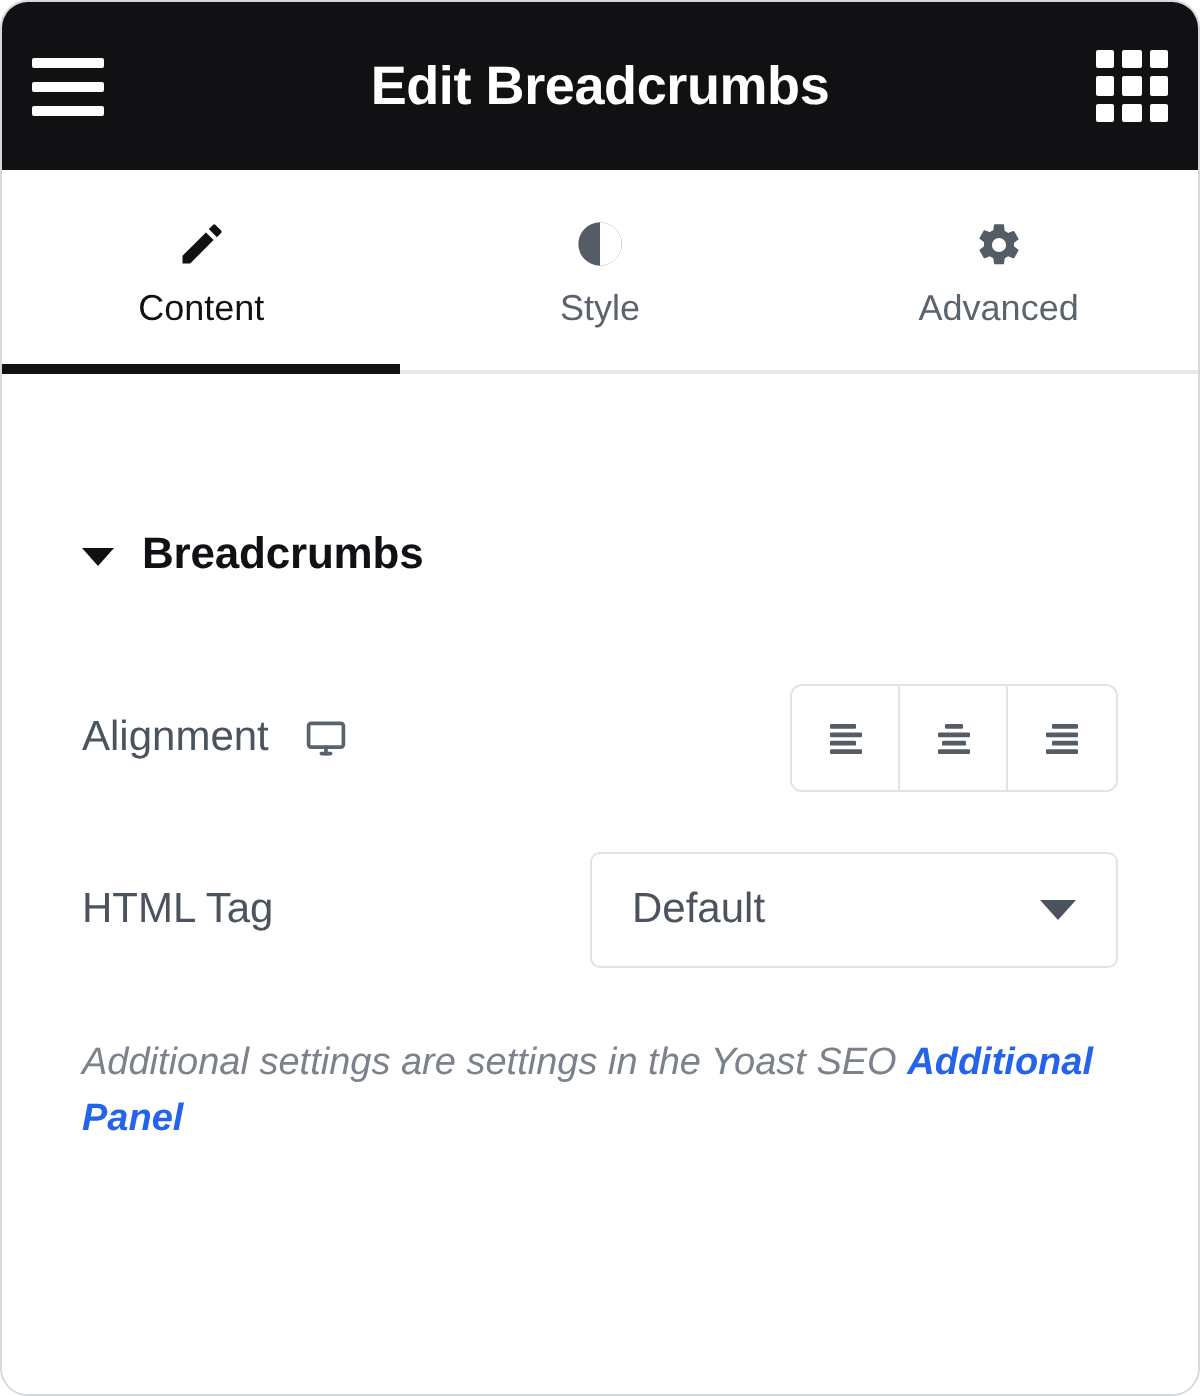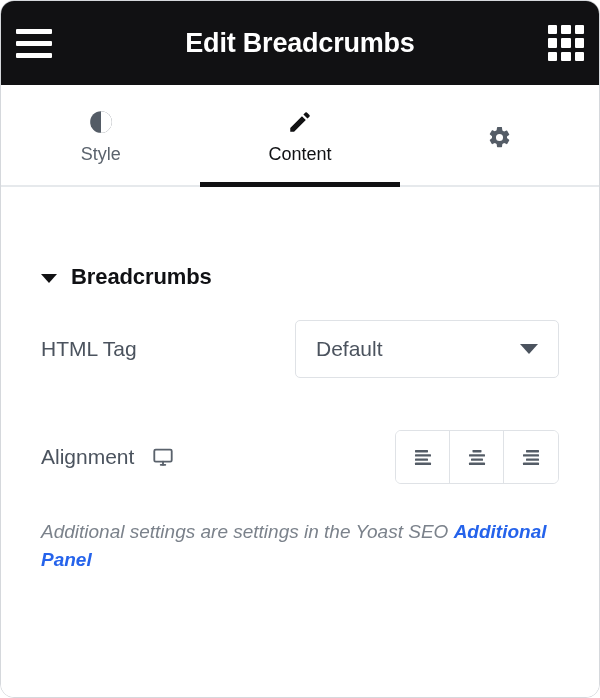--- a/index.html
+++ b/index.html
@@ -272,120 +272,121 @@
       <i></i>
       <i></i>
       <i></i>
       <i></i>
       <i></i>
     </div>
   </div>
 
   <div class="tabs">
 
+    <div class="tab active">
+      <span class="tab-icon">
+        <svg width="26" height="26" viewBox="0 0 24 24" fill="currentColor" aria-hidden="true">
+          <path d="M3 17.46V21h3.54L17.35 10.19l-3.54-3.54L3 17.46zM20.71 7.04a1 1 0 0 0 0-1.41l-2.34-2.34a1 1 0 0 0-1.41 0l-1.83 1.83 3.75 3.75 1.83-1.83z"></path>
+        </svg>
+      </span>
+      <span class="tab-label">Content</span>
+    </div>
+
     <div class="tab">
       <span class="tab-icon">
         <svg width="26" height="26" viewBox="0 0 24 24" aria-hidden="true">
           <circle cx="12" cy="12" r="10" fill="currentColor"></circle>
           <path d="M12 2a10 10 0 0 1 0 20V2z" fill="#ffffff"></path>
         </svg>
       </span>
       <span class="tab-label">Style</span>
     </div>
 
-    <div class="tab active">
-      <span class="tab-icon">
-        <svg width="26" height="26" viewBox="0 0 24 24" fill="currentColor" aria-hidden="true">
-          <path d="M3 17.46V21h3.54L17.35 10.19l-3.54-3.54L3 17.46zM20.71 7.04a1 1 0 0 0 0-1.41l-2.34-2.34a1 1 0 0 0-1.41 0l-1.83 1.83 3.75 3.75 1.83-1.83z"></path>
-        </svg>
-      </span>
-      <span class="tab-label">Content</span>
-    </div>
-
     <div class="tab">
       <span class="tab-icon">
         <svg width="25" height="25" viewBox="0 0 24 24" fill="currentColor" aria-hidden="true">
           <path d="M19.14 12.94a7.07 7.07 0 0 0 0-1.88l2.03-1.58a.5.5 0 0 0 .12-.64l-1.92-3.32a.5.5 0 0 0-.6-.22l-2.39.96a7.3 7.3 0 0 0-1.62-.94l-.36-2.54A.5.5 0 0 0 13.9 2h-3.8a.5.5 0 0 0-.5.42l-.36 2.54c-.58.24-1.12.55-1.62.94l-2.39-.96a.5.5 0 0 0-.6.22L2.71 8.48a.5.5 0 0 0 .12.64l2.03 1.58a7.07 7.07 0 0 0 0 1.88l-2.03 1.58a.5.5 0 0 0-.12.64l1.92 3.32c.13.22.38.3.6.22l2.39-.96c.5.39 1.04.7 1.62.94l.36 2.54c.04.24.25.42.5.42h3.8c.25 0 .46-.18.5-.42l.36-2.54c.58-.24 1.12-.55 1.62-.94l2.39.96c.22.08.47 0 .6-.22l1.92-3.32a.5.5 0 0 0-.12-.64l-2.03-1.58zM12 15.4A3.4 3.4 0 1 1 12 8.6a3.4 3.4 0 0 1 0 6.8z"></path>
         </svg>
       </span>
+      <span class="tab-label">Advanced</span>
     </div>
   </div>
 
   <div class="body">
 
     <div class="section-header">
       <span class="caret-down"></span>
       <span class="section-title">Breadcrumbs</span>
+    </div>
+
+    <div class="control-row alignment">
+      <div class="control-label">
+        <span>Alignment</span>
+        <span class="device-icon">
+          <svg width="22" height="22" viewBox="0 0 24 24" fill="none" stroke="currentColor" stroke-width="2" aria-hidden="true">
+            <rect x="2.5" y="4" width="19" height="13" rx="1.5"></rect>
+            <path d="M9.5 20.5h5" stroke-linecap="round"></path>
+            <path d="M12 17v3.5" stroke-linecap="round"></path>
+          </svg>
+        </span>
+      </div>
+
+      <div class="control-field">
+        <div class="align-group">
+
+          <button class="align-btn">
+            <span>
+              <svg width="22" height="20" viewBox="0 0 22 20" fill="#545c66" aria-hidden="true">
+                <rect x="3" y="3" width="13" height="2.4" rx="0.6"></rect>
+                <rect x="3" y="7.2" width="16" height="2.4" rx="0.6"></rect>
+                <rect x="3" y="11.4" width="13" height="2.4" rx="0.6"></rect>
+                <rect x="3" y="15.6" width="16" height="2.4" rx="0.6"></rect>
+              </svg>
+            </span>
+          </button>
+
+          <button class="align-btn">
+            <span>
+              <svg width="22" height="20" viewBox="0 0 22 20" fill="#545c66" aria-hidden="true">
+                <rect x="6.5" y="3" width="9" height="2.4" rx="0.6"></rect>
+                <rect x="3" y="7.2" width="16" height="2.4" rx="0.6"></rect>
+                <rect x="5" y="11.4" width="12" height="2.4" rx="0.6"></rect>
+                <rect x="3" y="15.6" width="16" height="2.4" rx="0.6"></rect>
+              </svg>
+            </span>
+          </button>
+
+          <button class="align-btn">
+            <span>
+              <svg width="22" height="20" viewBox="0 0 22 20" fill="#545c66" aria-hidden="true">
+                <rect x="6" y="3" width="13" height="2.4" rx="0.6"></rect>
+                <rect x="3" y="7.2" width="16" height="2.4" rx="0.6"></rect>
+                <rect x="6" y="11.4" width="13" height="2.4" rx="0.6"></rect>
+                <rect x="3" y="15.6" width="16" height="2.4" rx="0.6"></rect>
+              </svg>
+            </span>
+          </button>
+
+        </div>
+      </div>
     </div>
 
     <div class="control-row htmltag">
       <div class="control-label">
         <span>HTML Tag</span>
       </div>
       <div class="control-field">
         <div class="select-wrap">
           <div class="select-box">
             <span class="select-value">Default</span>
             <span class="select-caret"></span>
           </div>
         </div>
       </div>
     </div>
 
-    <div class="control-row alignment">
-      <div class="control-label">
-        <span>Alignment</span>
-        <span class="device-icon">
-          <svg width="22" height="22" viewBox="0 0 24 24" fill="none" stroke="currentColor" stroke-width="2" aria-hidden="true">
-            <rect x="2.5" y="4" width="19" height="13" rx="1.5"></rect>
-            <path d="M9.5 20.5h5" stroke-linecap="round"></path>
-            <path d="M12 17v3.5" stroke-linecap="round"></path>
-          </svg>
-        </span>
-      </div>
-
-      <div class="control-field">
-        <div class="align-group">
-
-          <button class="align-btn">
-            <span>
-              <svg width="22" height="20" viewBox="0 0 22 20" fill="#545c66" aria-hidden="true">
-                <rect x="3" y="3" width="13" height="2.4" rx="0.6"></rect>
-                <rect x="3" y="7.2" width="16" height="2.4" rx="0.6"></rect>
-                <rect x="3" y="11.4" width="13" height="2.4" rx="0.6"></rect>
-                <rect x="3" y="15.6" width="16" height="2.4" rx="0.6"></rect>
-              </svg>
-            </span>
-          </button>
-
-          <button class="align-btn">
-            <span>
-              <svg width="22" height="20" viewBox="0 0 22 20" fill="#545c66" aria-hidden="true">
-                <rect x="6.5" y="3" width="9" height="2.4" rx="0.6"></rect>
-                <rect x="3" y="7.2" width="16" height="2.4" rx="0.6"></rect>
-                <rect x="5" y="11.4" width="12" height="2.4" rx="0.6"></rect>
-                <rect x="3" y="15.6" width="16" height="2.4" rx="0.6"></rect>
-              </svg>
-            </span>
-          </button>
-
-          <button class="align-btn">
-            <span>
-              <svg width="22" height="20" viewBox="0 0 22 20" fill="#545c66" aria-hidden="true">
-                <rect x="6" y="3" width="13" height="2.4" rx="0.6"></rect>
-                <rect x="3" y="7.2" width="16" height="2.4" rx="0.6"></rect>
-                <rect x="6" y="11.4" width="13" height="2.4" rx="0.6"></rect>
-                <rect x="3" y="15.6" width="16" height="2.4" rx="0.6"></rect>
-              </svg>
-            </span>
-          </button>
-
-        </div>
-      </div>
-    </div>
-
     <div class="note">
       <span>Additional settings are settings in the Yoast SEO</span>
       <a>Additional Panel</a>
     </div>
 
   </div>
 </div>
 
 </body></html>

